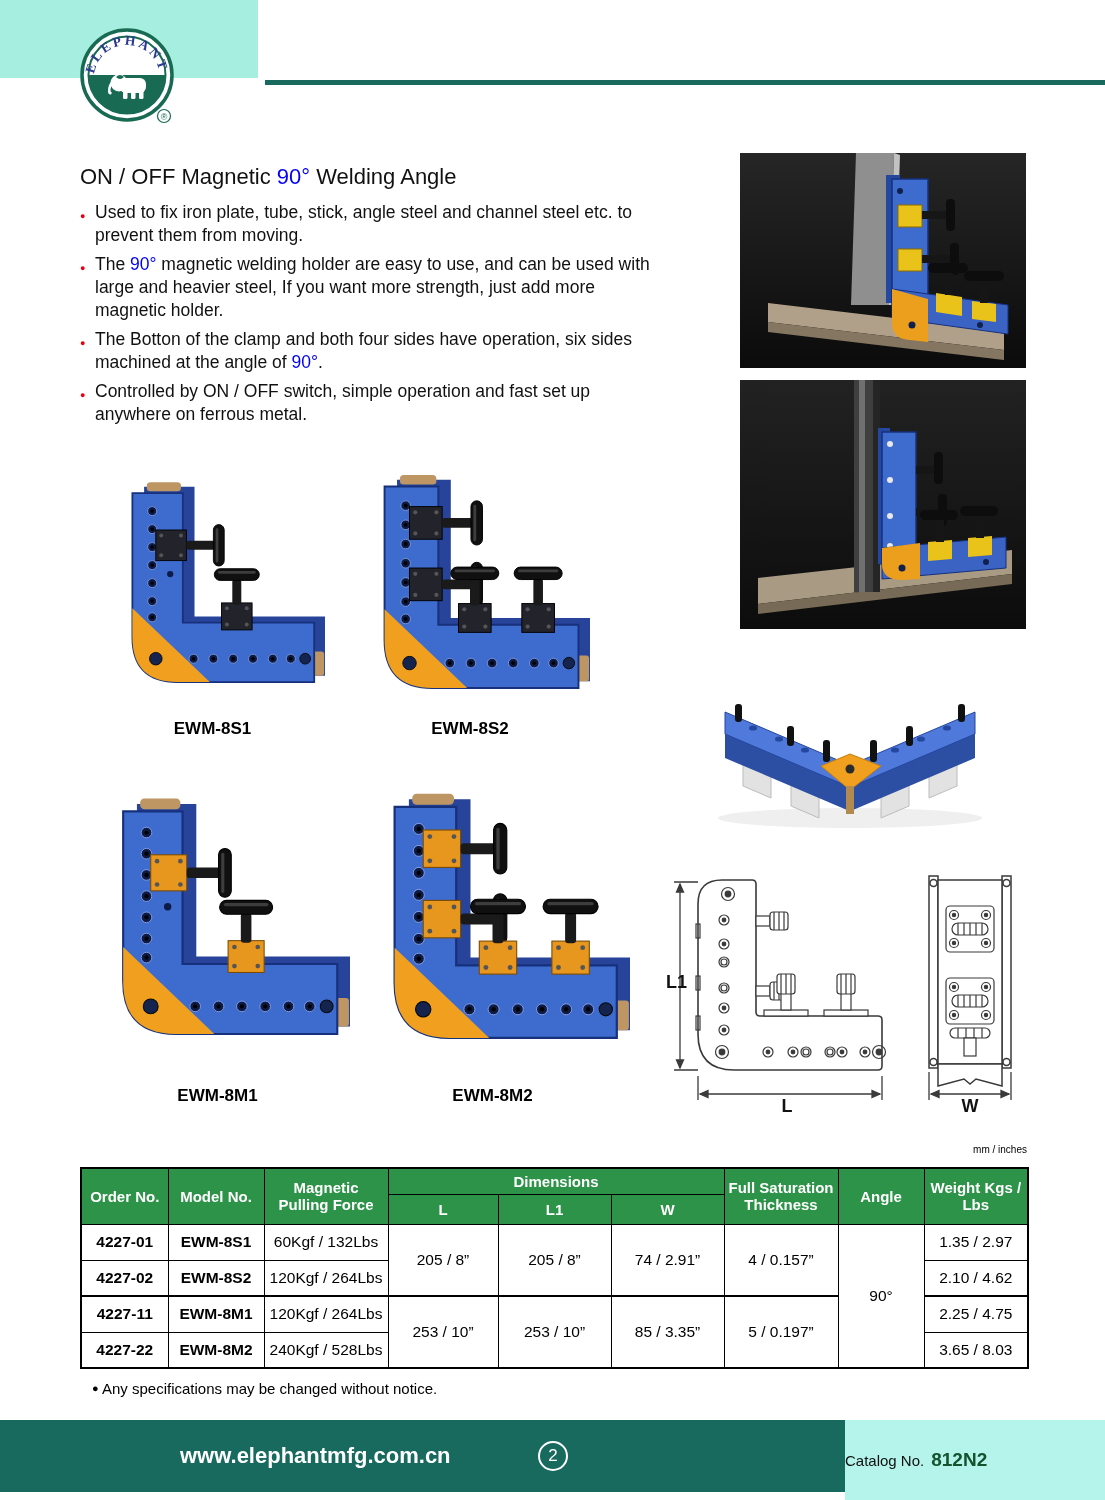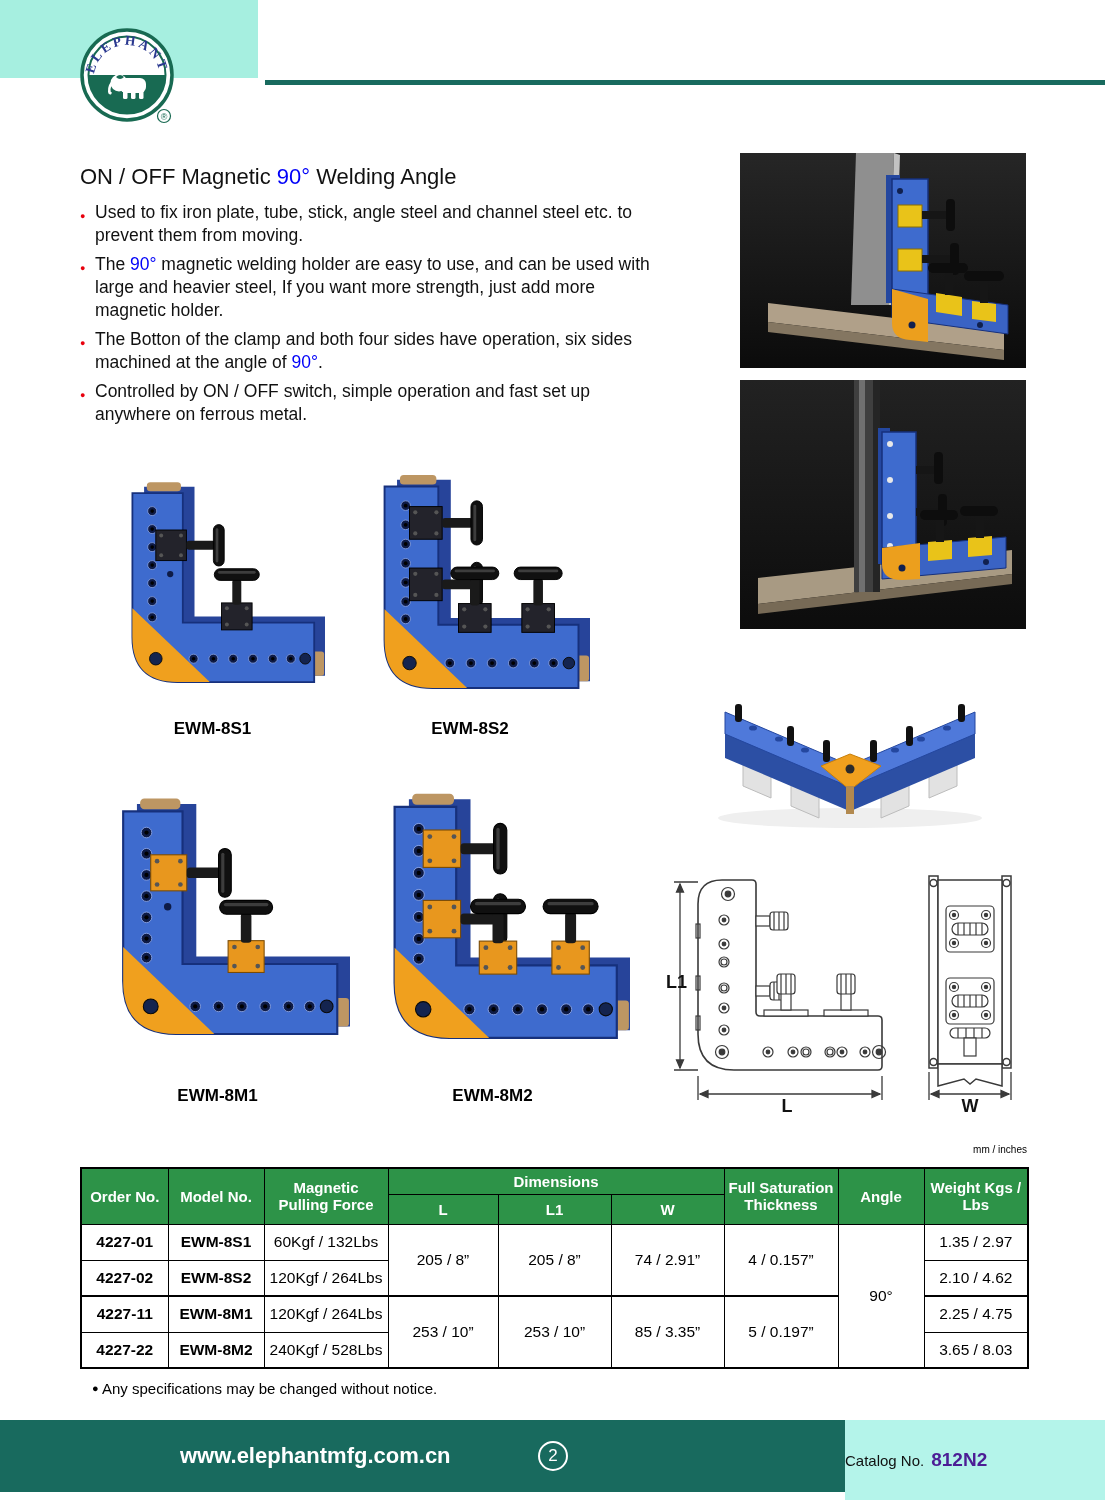--- a/index.html
+++ b/index.html
@@ -42,21 +42,21 @@
 
   
   .footer-bar { position:absolute; left:0; top:1420px; width:845px; height:72px; background:#186a5e; }
   .website { position:absolute; left:140px; top:0; height:72px; display:flex; align-items:center;
              color:#fff; font-size:22px; font-weight:bold;margin-left:40px; }
   .page-badge { position:absolute; left:538px; top:21px; width:30px; height:30px; border:2px solid #fff; border-radius:50%;
                 color:#fff; font-size:17px; display:flex; align-items:center; justify-content:center; }
   .catalog-block { position:absolute; left:845px; top:1420px; width:260px; height:80px; background:#b4f4ea;
                    display:flex; align-items:center; gap:7px; }
   .catalog-block .lab { font-size:15px; color:#111; }
-  .catalog-block .num { font-size:19px; font-weight:bold; color:#4c1d95; }
+  .catalog-block .num { font-size:19px; font-weight:bold; color:#14532d; }
 </style>
 </head>
 <body>
 
 <div class="page">
 
   <div class="mint-block"></div>
   <div class="logo-wrap">
     <svg viewBox="0 0 100 100" width="100" height="100">
       <circle cx="47" cy="47" r="45" fill="#ffffff" stroke="#186a52" stroke-width="3.5"></circle>

